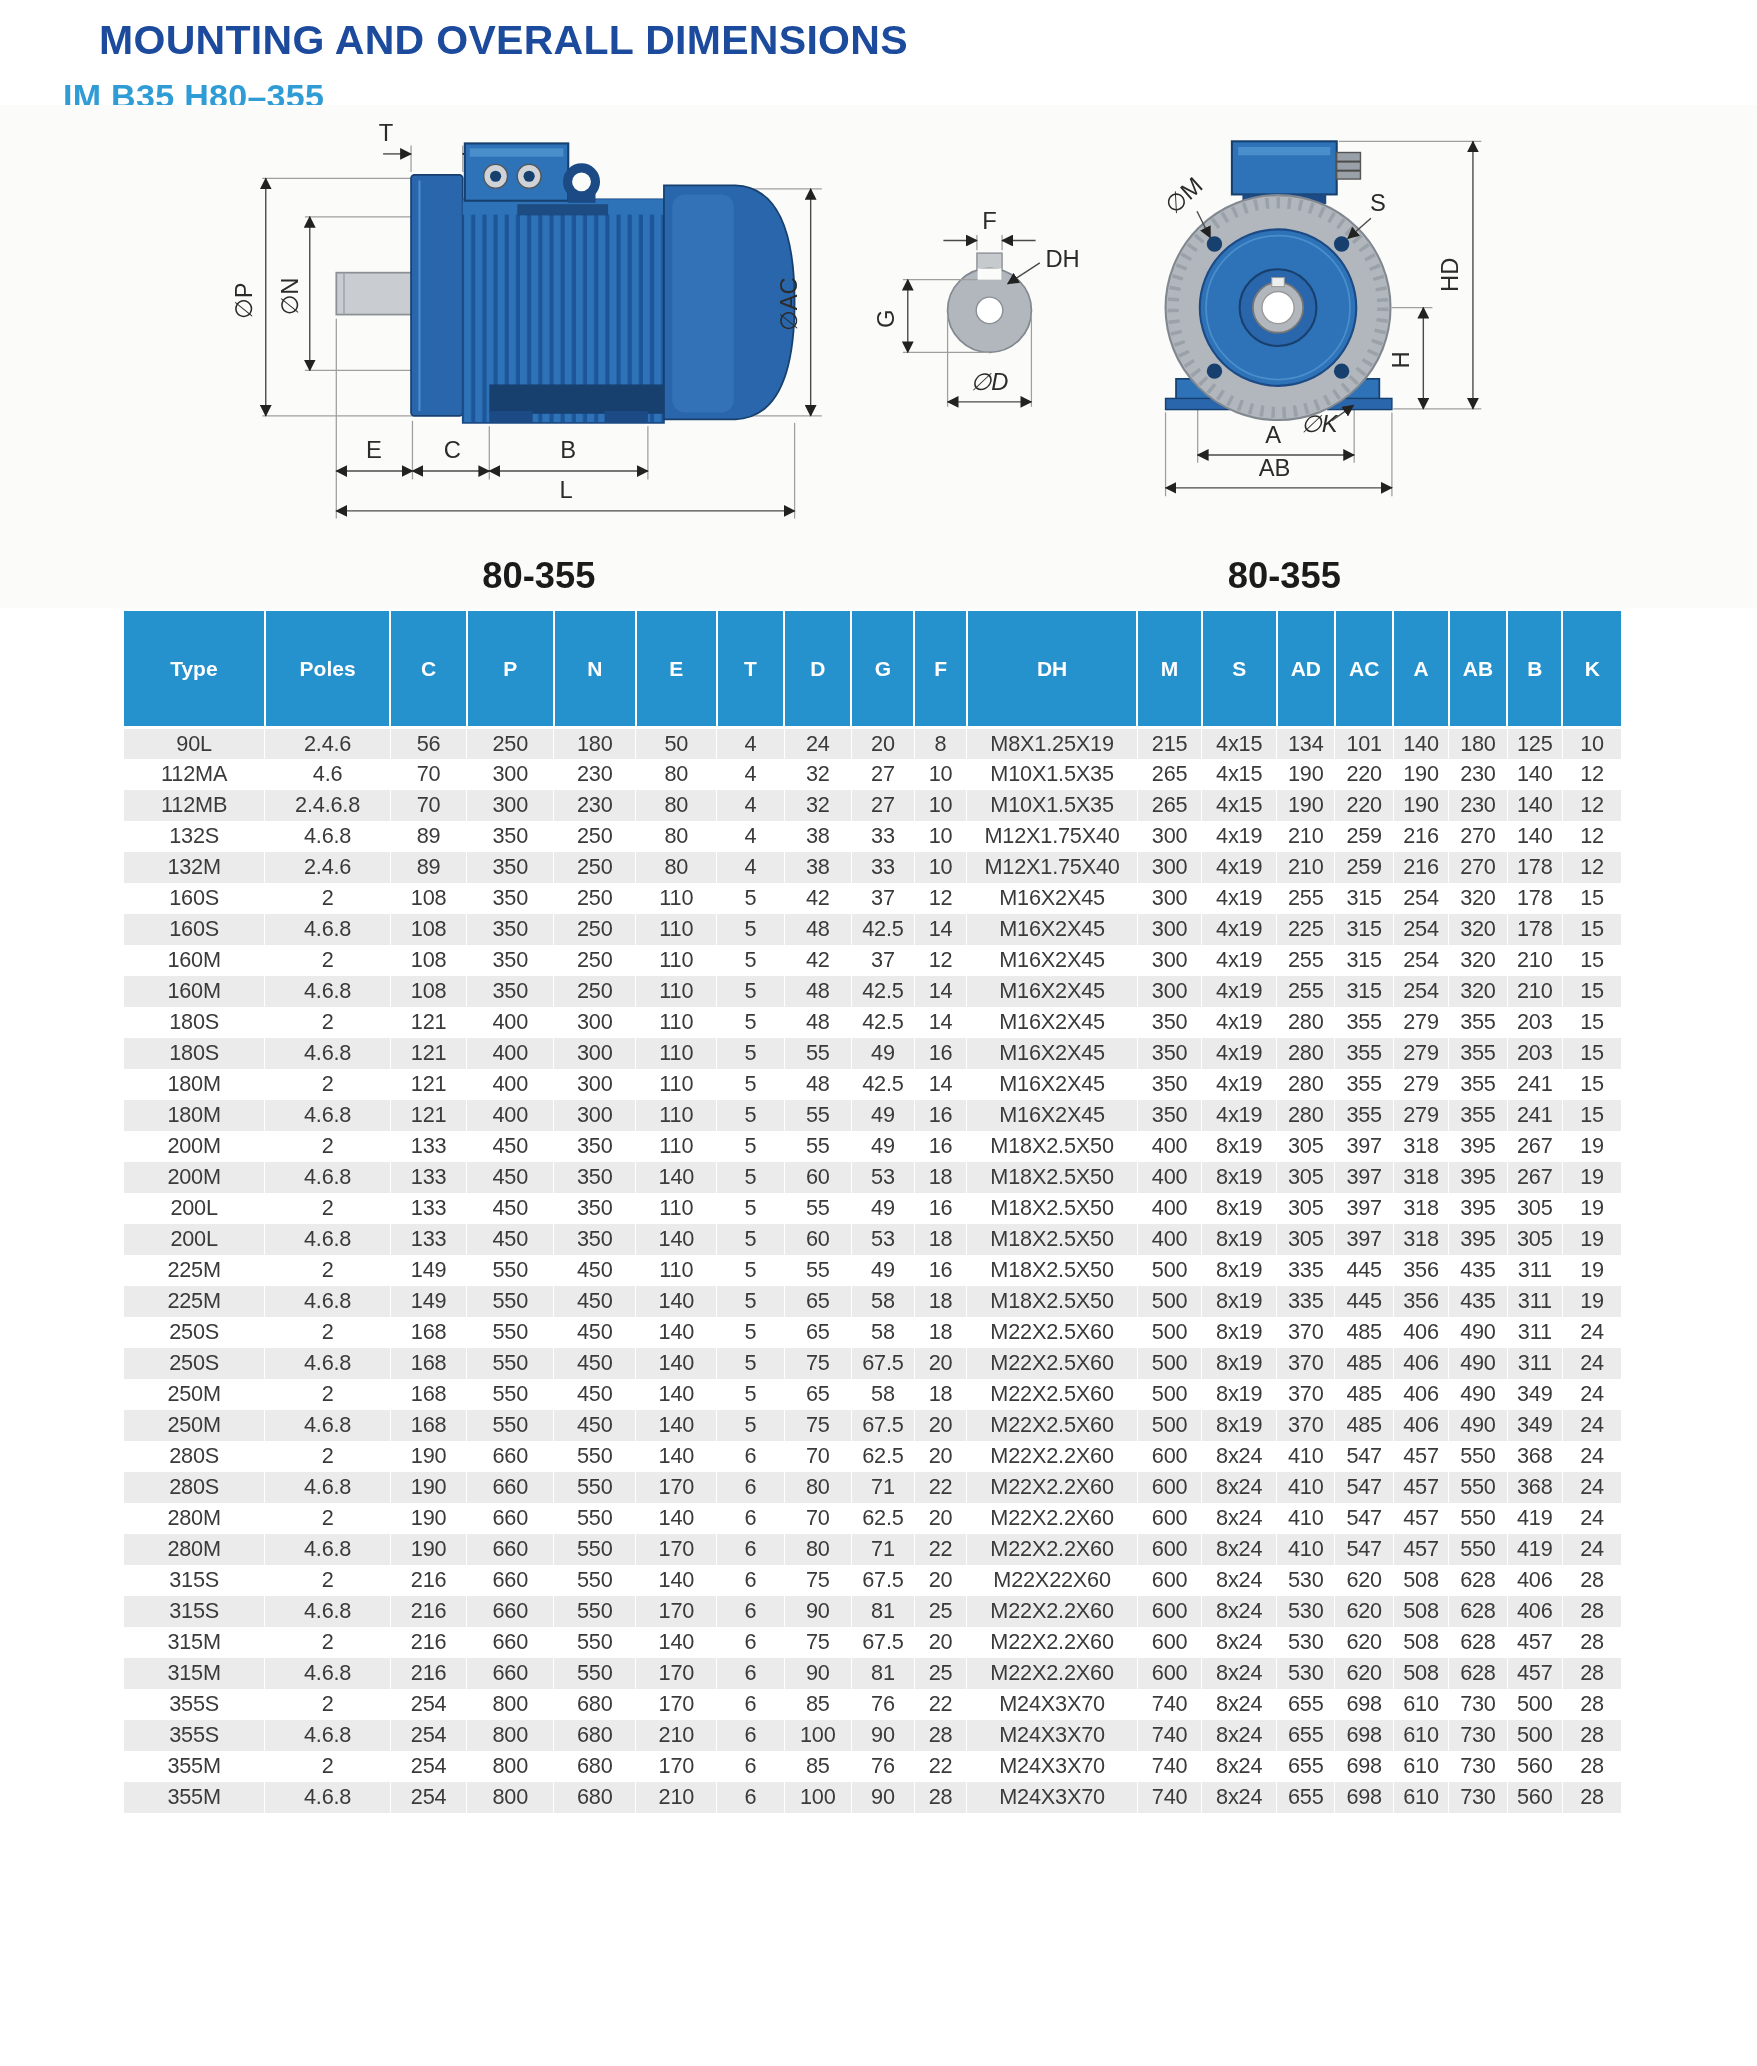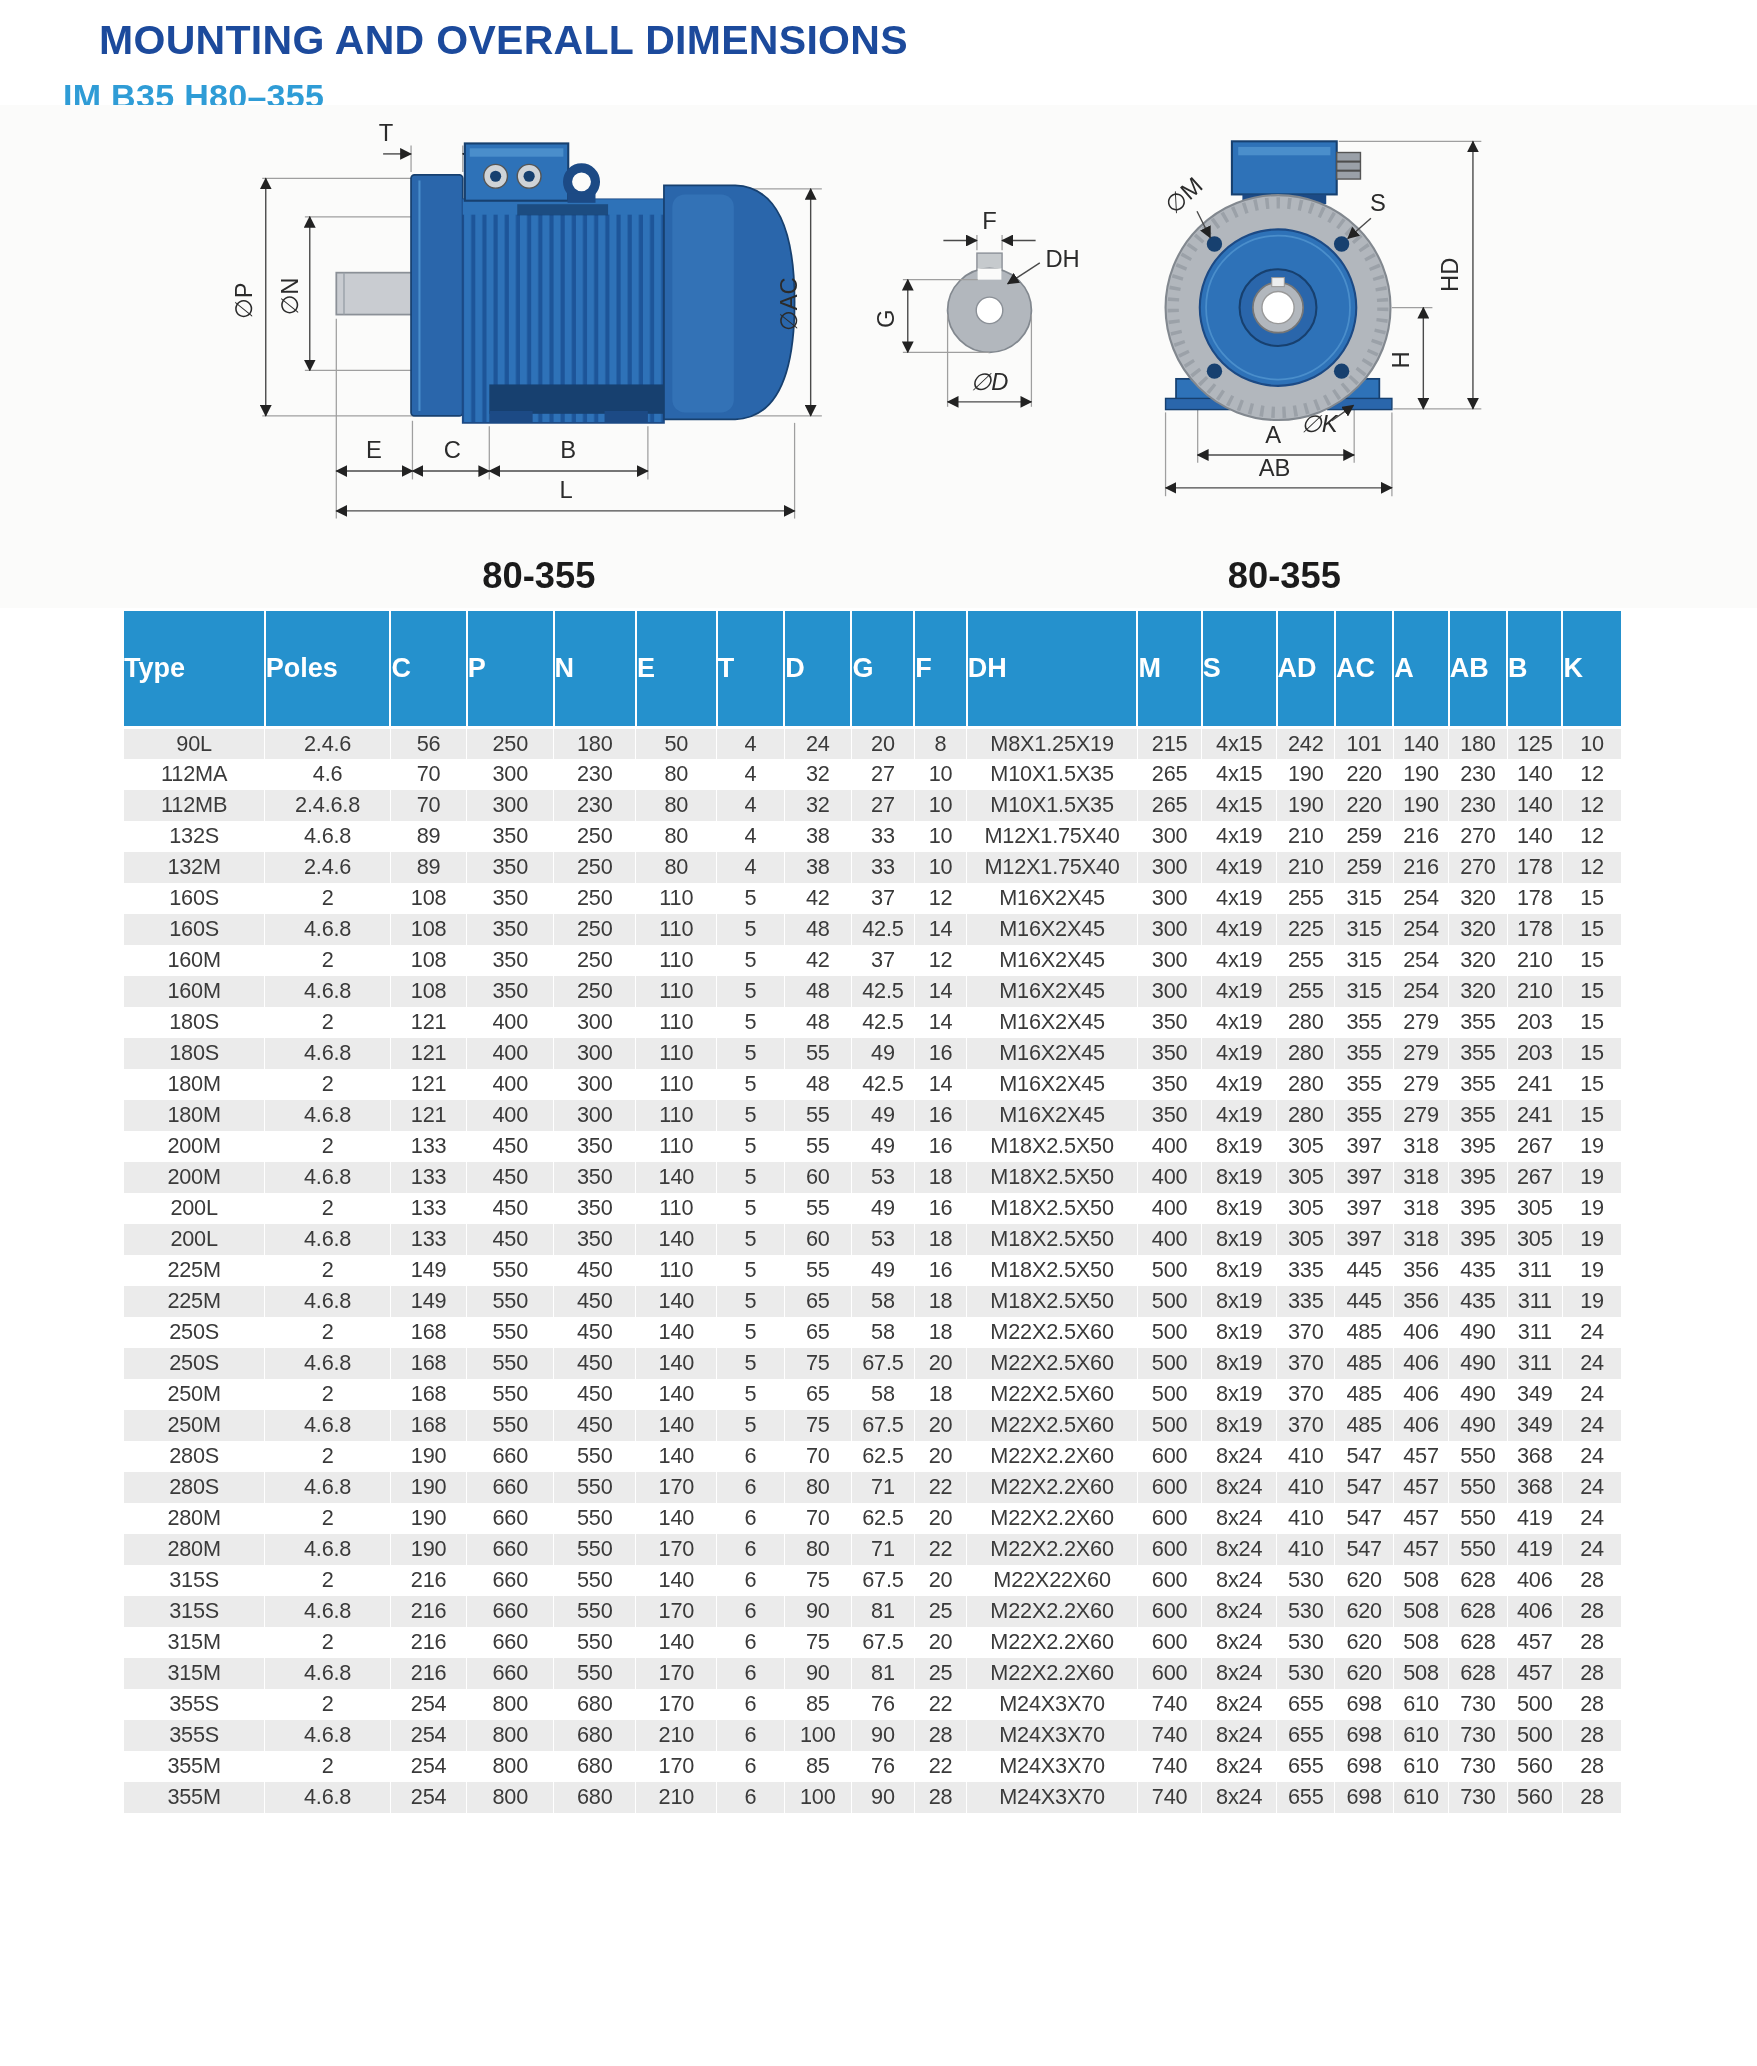--- a/index.html
+++ b/index.html
@@ -22,21 +22,21 @@
   .wit   { stroke:#9f9f9f; stroke-width:1.8; fill:none; }
   .dlabel { font-family:"Liberation Sans", sans-serif; font-size:34px; fill:#2b2b2b; }
   .dcaption { font-family:"Liberation Sans", sans-serif; font-size:52px; font-weight:bold; fill:#1b1b1b; }
 
   table.dims {
     position:absolute; left:124px; top:611px; width:1497px;
     border-collapse:collapse; table-layout:fixed;
   }
   table.dims thead th {
     background:#2591cd; color:#ffffff; height:115px; padding:0;
-    font-size:27px; font-weight:bold; text-align:left; vertical-align:middle;
+    font-size:21px; font-weight:bold; text-align:center; vertical-align:middle;
     border-right:2.1px solid #ffffff; border-bottom:3.5px solid #ffffff;
   }
   table.dims thead th:last-child { border-right:none; }
   table.dims tbody tr { height:31px; }
   table.dims tbody tr:nth-child(odd) { background:#ebebeb; }
   table.dims tbody td {
     padding:0; font-size:21.7px; color:#3a3a3a; text-align:center; vertical-align:middle;
     border-right:1.4px solid #ffffff; white-space:nowrap; overflow:hidden; letter-spacing:-0.2px;
   }
   table.dims tbody td:last-child { border-right:none; }
@@ -272,21 +272,21 @@
           <td>250</td>
           <td>180</td>
           <td>50</td>
           <td>4</td>
           <td>24</td>
           <td>20</td>
           <td>8</td>
           <td>M8X1.25X19</td>
           <td>215</td>
           <td>4x15</td>
-          <td>242</td>
+          <td>134</td>
           <td>101</td>
           <td>140</td>
           <td>180</td>
           <td>125</td>
           <td>10</td>
         </tr>
         <tr>
           <td>112MA</td>
           <td>4.6</td>
           <td>70</td>

